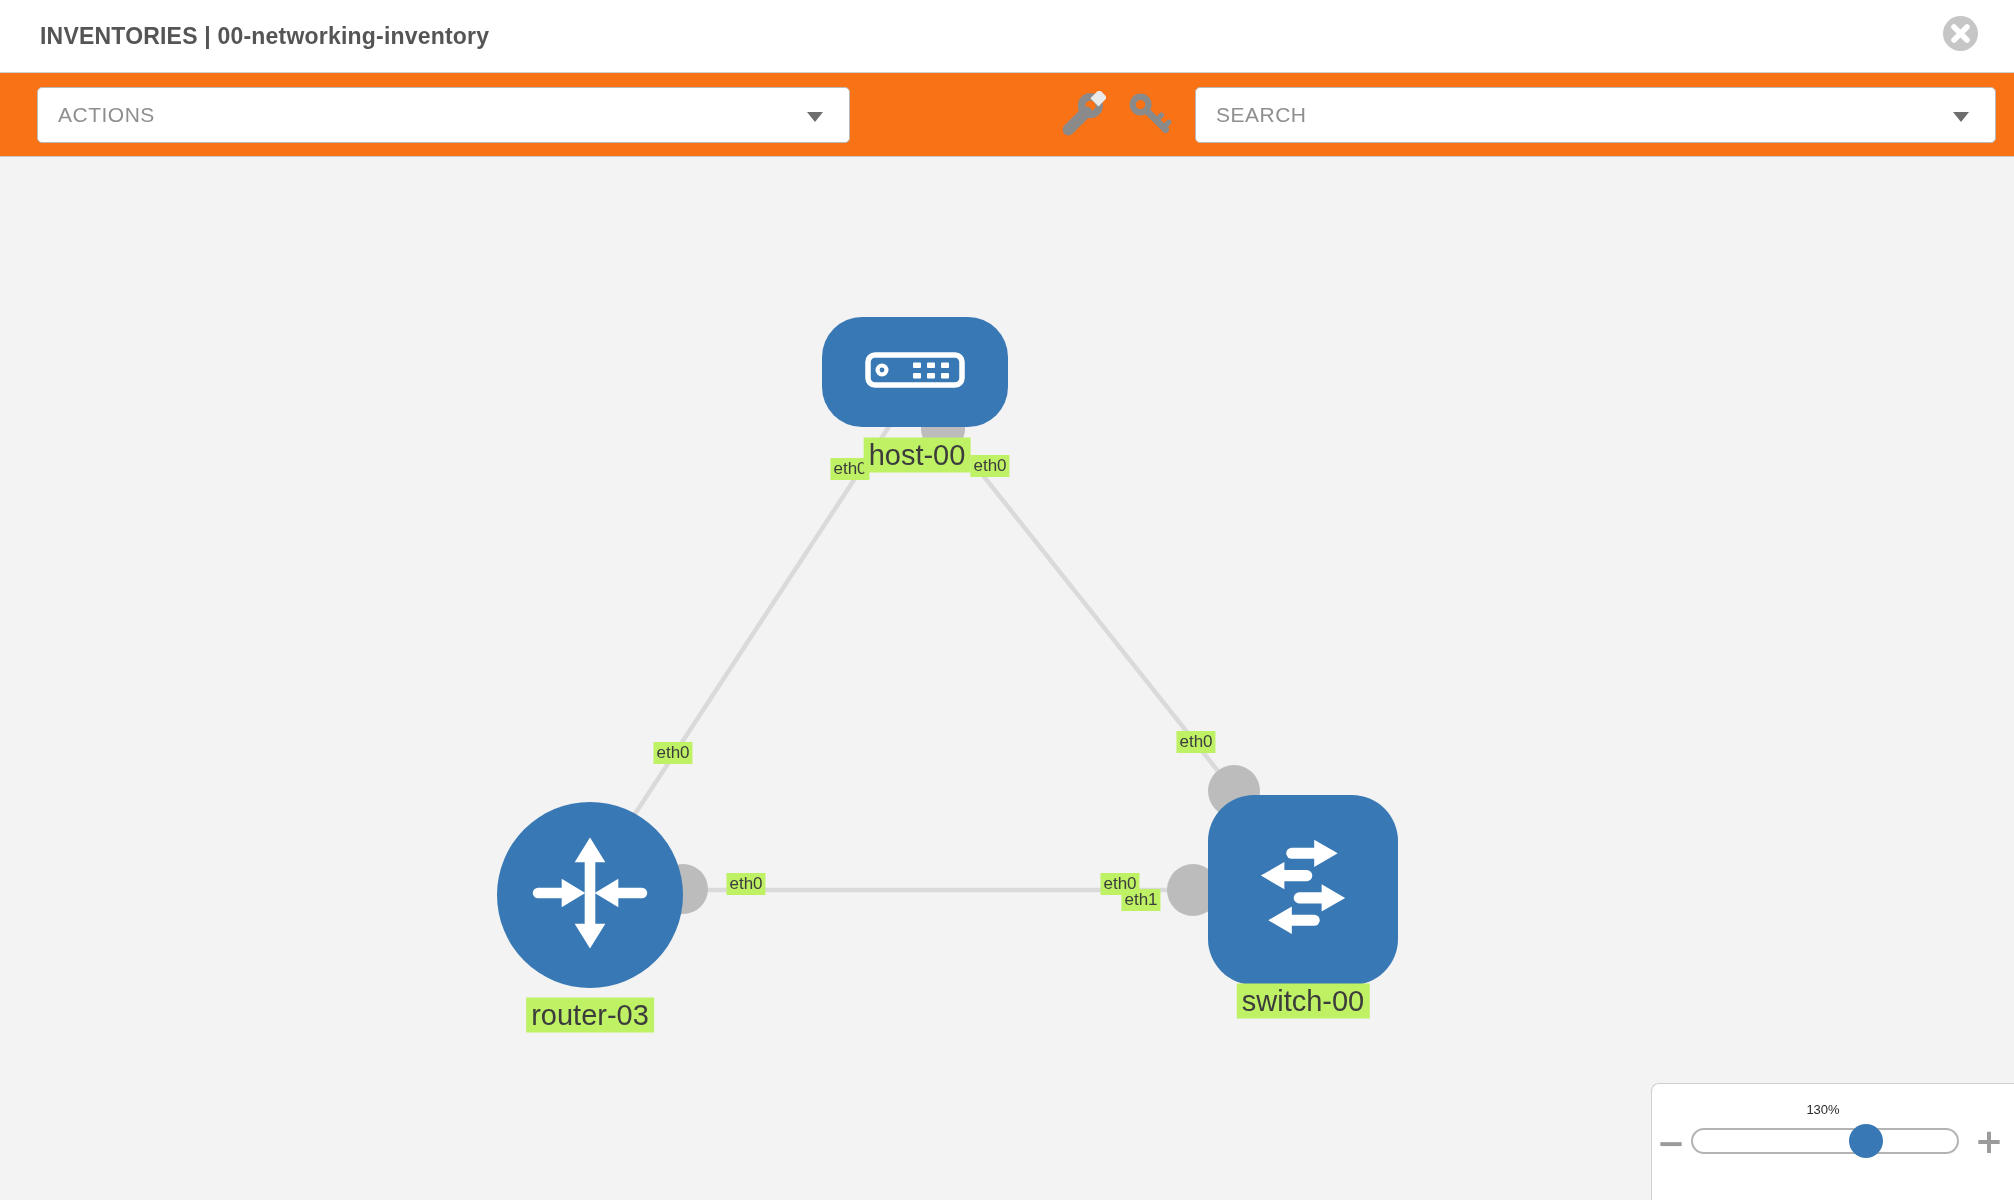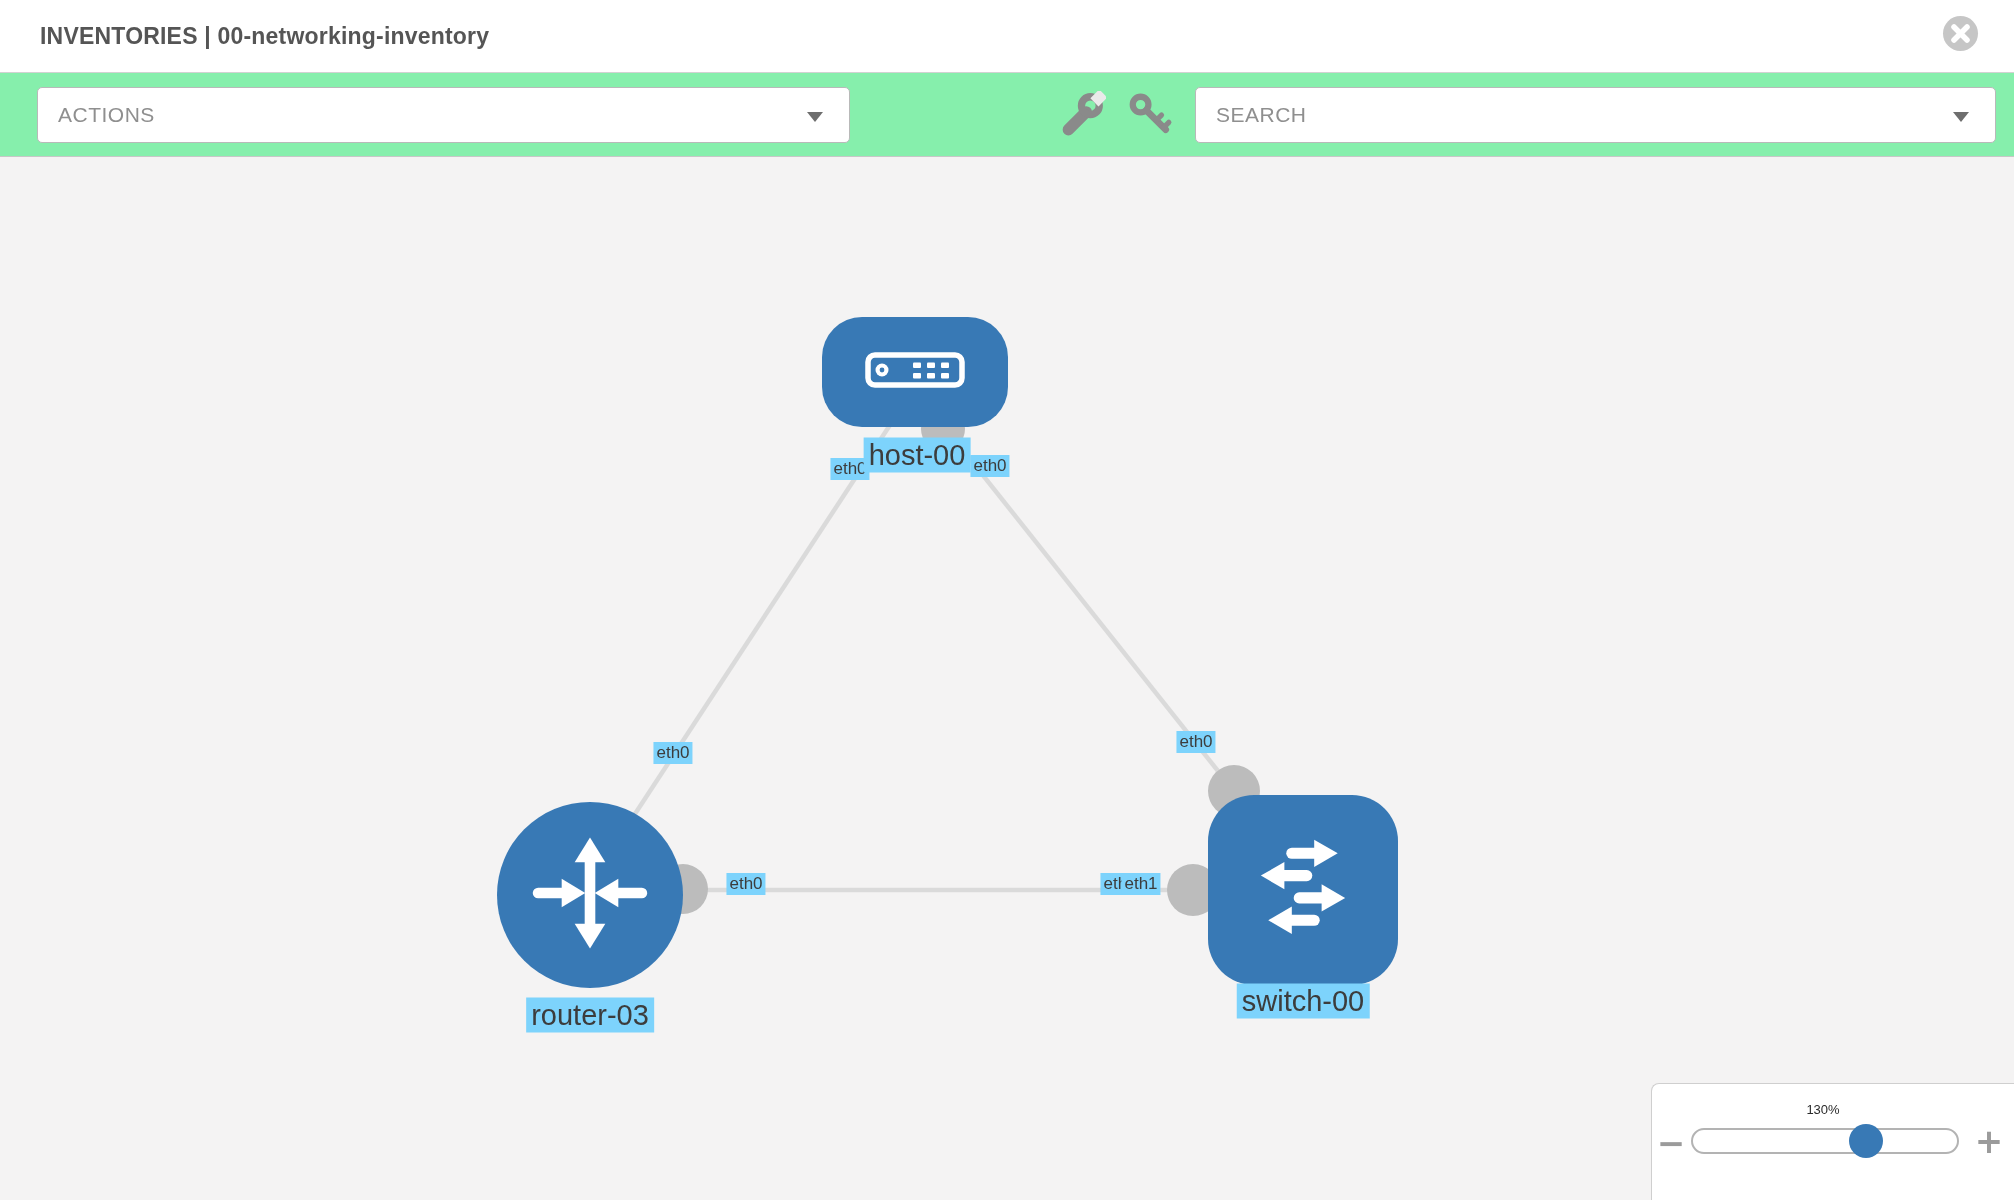--- a/index.html
+++ b/index.html
@@ -9,21 +9,21 @@
 
   
   .header { position:absolute; left:0; top:0; width:1662px; height:72px; background:#fff; }
   .page-title { position:absolute; left:40px; top:0; line-height:72px;
     font-size:23px; font-weight:bold; color:#555; letter-spacing:.2px; }
   .close-btn { position:absolute; left:1942px; top:15px; width:37px; height:37px;
     border:none; background:transparent; cursor:pointer; padding:0; }
 
   
   .toolbar { position:absolute; left:0; top:72px; width:2014px; height:85px;
-    background:#86efac; border-top:1px solid #d2d2d2; border-bottom:1px solid #c7c7c7; }
+    background:#f97316; border-top:1px solid #d2d2d2; border-bottom:1px solid #c7c7c7; }
   .dropdown { position:absolute; top:14px; height:56px; background:#fff;
     border:1px solid #b9b9b9; border-radius:5px; cursor:pointer; }
   .dd-actions { left:37px; width:813px; }
   .dd-search { left:1195px; width:801px; padding:12px; }
   .dd-label { position:absolute; left:20px; top:0; line-height:54px;
     font-size:21px; color:#8f8f8f; letter-spacing:.5px; }
   .caret { position:absolute; right:26px; top:24px; width:0; height:0;
     border-left:8px solid transparent; border-right:8px solid transparent;
     border-top:10px solid #6e6e6e; }
   .search-input { position:absolute; left:0; top:0; width:100%; height:54px;
@@ -39,36 +39,36 @@
   .canvas { position:absolute; left:0; top:157px; width:2014px; height:1043px;
     background:#f4f3f3; }
   .links-layer { position:absolute; left:0; top:0; }
 
   .node { position:absolute; background:#3879b5; display:flex;
     align-items:center; justify-content:center; cursor:pointer; }
   .node-host { left:822px; top:160px; width:186px; height:110px; border-radius:40px; }
   .node-router { left:497px; top:645px; width:186px; height:186px; border-radius:50%; }
   .node-switch { left:1208px; top:638px; width:190px; height:190px; border-radius:46px; }
 
-  .lbl { position:absolute; transform:translate(-50%,-50%); background:#7dd3fc;
+  .lbl { position:absolute; transform:translate(-50%,-50%); background:#bef264;
     color:#3c3c3c; white-space:nowrap; }
   .node-lbl { font-size:29px; padding:1px 5px; z-index:5; }
   .if-lbl { font-size:17px; padding:1px 3px; z-index:4; }
   .if-lbl.over { z-index:5; }
 
   .l-host   { left:917px;  top:298px; }
   .l-router { left:590px;  top:858px; }
   .l-switch { left:1303px; top:816px;margin-top:28px; }
   .l-eth-hl { left:850px;  top:312px; }
   .l-eth-hr { left:990px;  top:309px; }
   .l-eth-rt { left:673px;  top:596px; }
   .l-eth-st { left:1196px; top:585px; }
   .l-eth-rr { left:746px;  top:727px; }
   .l-eth-sw-hidden { left:1120px; top:727px; }
-  .l-eth-sw { left:1141px; top:727px; }
+  .l-eth-sw { left:1141px; top:743px; }
 
   
   .zoom-panel { position:absolute; left:1651px; top:1083px; width:363px; height:117px;
     background:#fff; border-top:1px solid #cfcfcf; border-left:1px solid #cfcfcf;
     border-top-left-radius:8px; }
   .zoom-value { position:absolute; left:171px; top:18px; transform:translateX(-50%);
     font-size:13px; color:#2b2b2b; }
   .zoom-btn { position:absolute; border:none; background:transparent; cursor:pointer;
     font-size:34px; font-weight:bold; color:#9b9b9b; line-height:34px; padding:0;
     font-family:"DejaVu Sans", sans-serif; }

